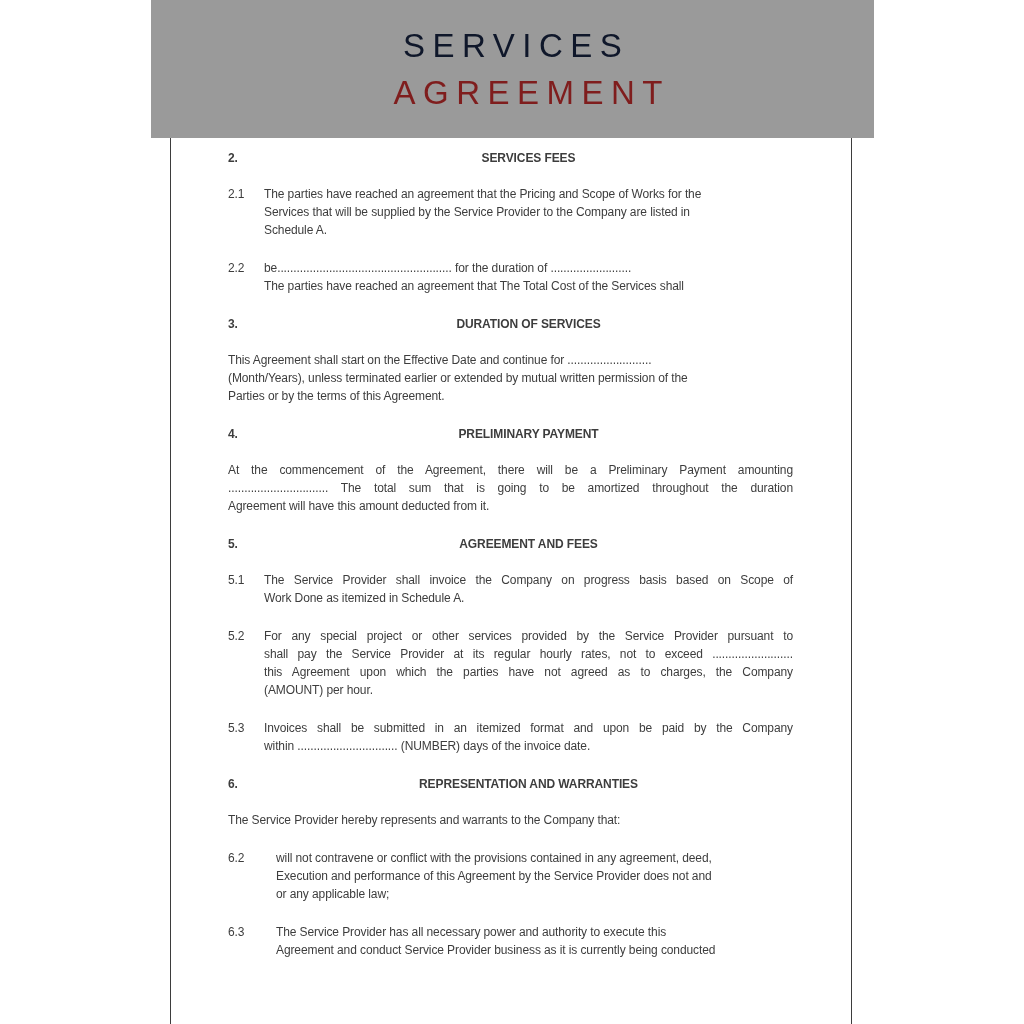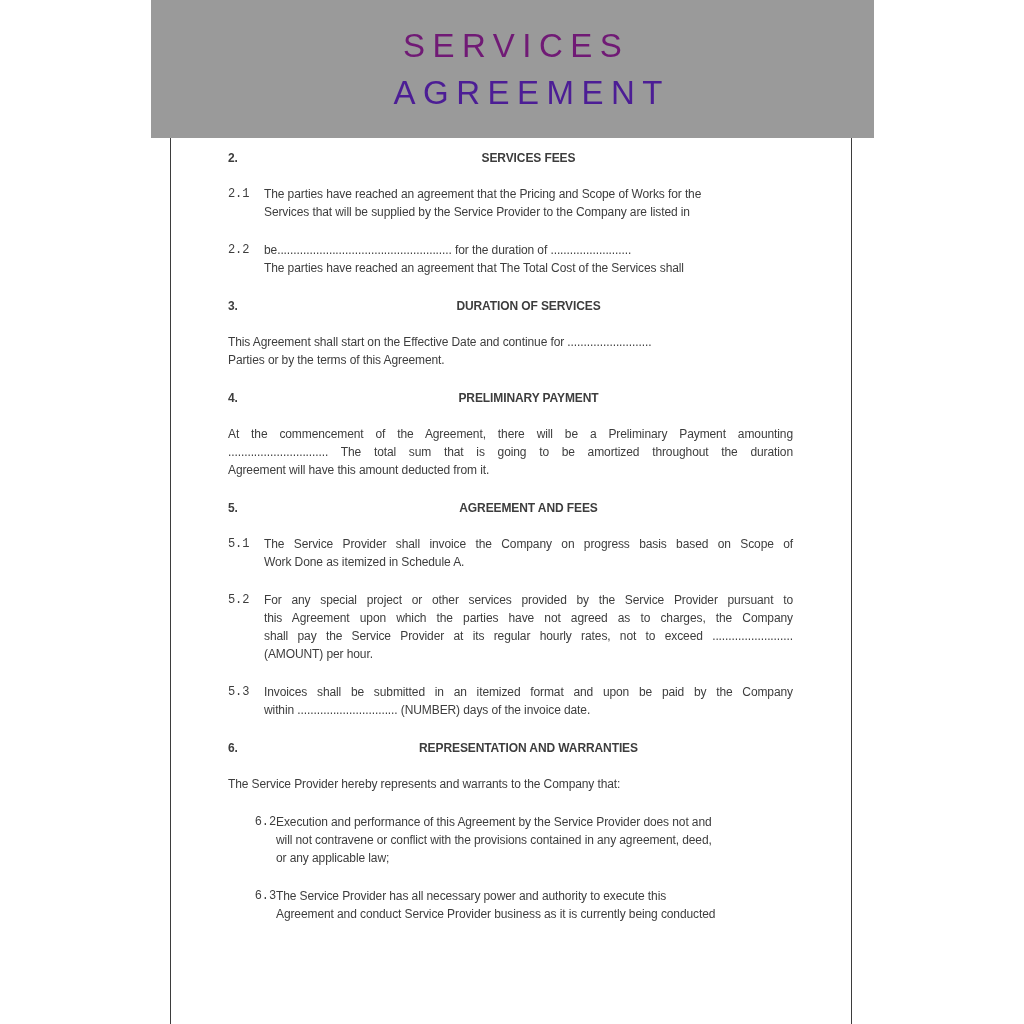--- a/index.html
+++ b/index.html
@@ -59,68 +59,70 @@
   .sec-heading {
     display: flex;
     font-weight: bold;
     margin-bottom: 18px;
     line-height: 18px;
   }
   .sec-num { width: 36px; flex: 0 0 36px; }
   .sec-title { flex: 1; text-align: center; }
 
   .clause { display: flex; margin-bottom: 20px; }
-  .clause-num { width: 36px; flex: 0 0 36px; font-family: Liberation Mono, monospace; }
-  .clause.wide .clause-num { width: 48px; flex: 0 0 48px; text-align: right; }
+  .clause-num { width: 36px; flex: 0 0 36px; }
+  .clause.wide .clause-num { width: 48px; flex: 0 0 48px; }
   .clause-body { flex: 1; min-width: 0; }
 
   .line { text-align: left; }
   .line.jl { text-align: justify; text-align-last: justify; }
 </style>
 </head>
 <body>
 
 <div class="canvas">
 
   <div class="page" style="border-color: rgb(61, 61, 61);"></div>
 
   <div class="banner" style="background: rgb(154, 154, 154);">
-    <div class="banner-line" style="color: #701a75;">SERVICES</div>
-    <div class="banner-line" style="color: #4c1d95; margin-left: 31px;">AGREEMENT</div>
+    <div class="banner-line" style="color: #0f172a;">SERVICES</div>
+    <div class="banner-line" style="color: #7f1d1d; margin-left: 31px;">AGREEMENT</div>
   </div>
 
   <div class="content" style="color: rgb(61, 61, 61);">
       <div class="section">
         <div class="sec-heading">
           <span class="sec-num">2.</span>
           <span class="sec-title">SERVICES FEES</span>
         </div>
         <div class="clause">
           <span class="clause-num">2.1</span>
           <div class="clause-body">
             <div class="line">The parties have reached an agreement that the Pricing and Scope of Works for the</div>
             <div class="line">Services that will be supplied by the Service Provider to the Company are listed in</div>
+            <div class="line">Schedule A.</div>
           </div>
         </div>
         <div class="clause">
           <span class="clause-num">2.2</span>
           <div class="clause-body">
             <div class="line">be...................................................... for the duration of .........................</div>
             <div class="line">The parties have reached an agreement that The Total Cost of the Services shall</div>
           </div>
         </div>
       </div>
       <div class="section">
         <div class="sec-heading">
           <span class="sec-num">3.</span>
           <span class="sec-title">DURATION OF SERVICES</span>
         </div>
         <div class="clause">
           <div class="clause-body">
             <div class="line">This Agreement shall start on the Effective Date and continue for ..........................</div>
+            <div class="line">(Month/Years), unless terminated earlier or extended by mutual written permission of the</div>
             <div class="line">Parties or by the terms of this Agreement.</div>
           </div>
         </div>
       </div>
       <div class="section">
         <div class="sec-heading">
           <span class="sec-num">4.</span>
           <span class="sec-title">PRELIMINARY PAYMENT</span>
         </div>
         <div class="clause">
@@ -140,22 +142,22 @@
           <span class="clause-num">5.1</span>
           <div class="clause-body">
             <div class="line jl">The Service Provider shall invoice the Company on progress basis based on Scope of</div>
             <div class="line">Work Done as itemized in Schedule A.</div>
           </div>
         </div>
         <div class="clause">
           <span class="clause-num">5.2</span>
           <div class="clause-body">
             <div class="line jl">For any special project or other services provided by the Service Provider pursuant to</div>
+            <div class="line jl">shall pay the Service Provider at its regular hourly rates, not to exceed .........................</div>
             <div class="line jl">this Agreement upon which the parties have not agreed as to charges, the Company</div>
-            <div class="line jl">shall pay the Service Provider at its regular hourly rates, not to exceed .........................</div>
             <div class="line">(AMOUNT) per hour.</div>
           </div>
         </div>
         <div class="clause">
           <span class="clause-num">5.3</span>
           <div class="clause-body">
             <div class="line jl">Invoices shall be submitted in an itemized format and upon be paid by the Company</div>
             <div class="line">within ............................... (NUMBER) days of the invoice date.</div>
           </div>
         </div>
@@ -166,22 +168,22 @@
           <span class="sec-title">REPRESENTATION AND WARRANTIES</span>
         </div>
         <div class="clause">
           <div class="clause-body">
             <div class="line">The Service Provider hereby represents and warrants to the Company that:</div>
           </div>
         </div>
         <div class="clause wide">
           <span class="clause-num">6.2</span>
           <div class="clause-body">
+            <div class="line">will not contravene or conflict with the provisions contained in any agreement, deed,</div>
             <div class="line">Execution and performance of this Agreement by the Service Provider does not and</div>
-            <div class="line">will not contravene or conflict with the provisions contained in any agreement, deed,</div>
             <div class="line">or any applicable law;</div>
           </div>
         </div>
         <div class="clause wide">
           <span class="clause-num">6.3</span>
           <div class="clause-body">
             <div class="line">The Service Provider has all necessary power and authority to execute this</div>
             <div class="line">Agreement and conduct Service Provider business as it is currently being conducted</div>
           </div>
         </div>

